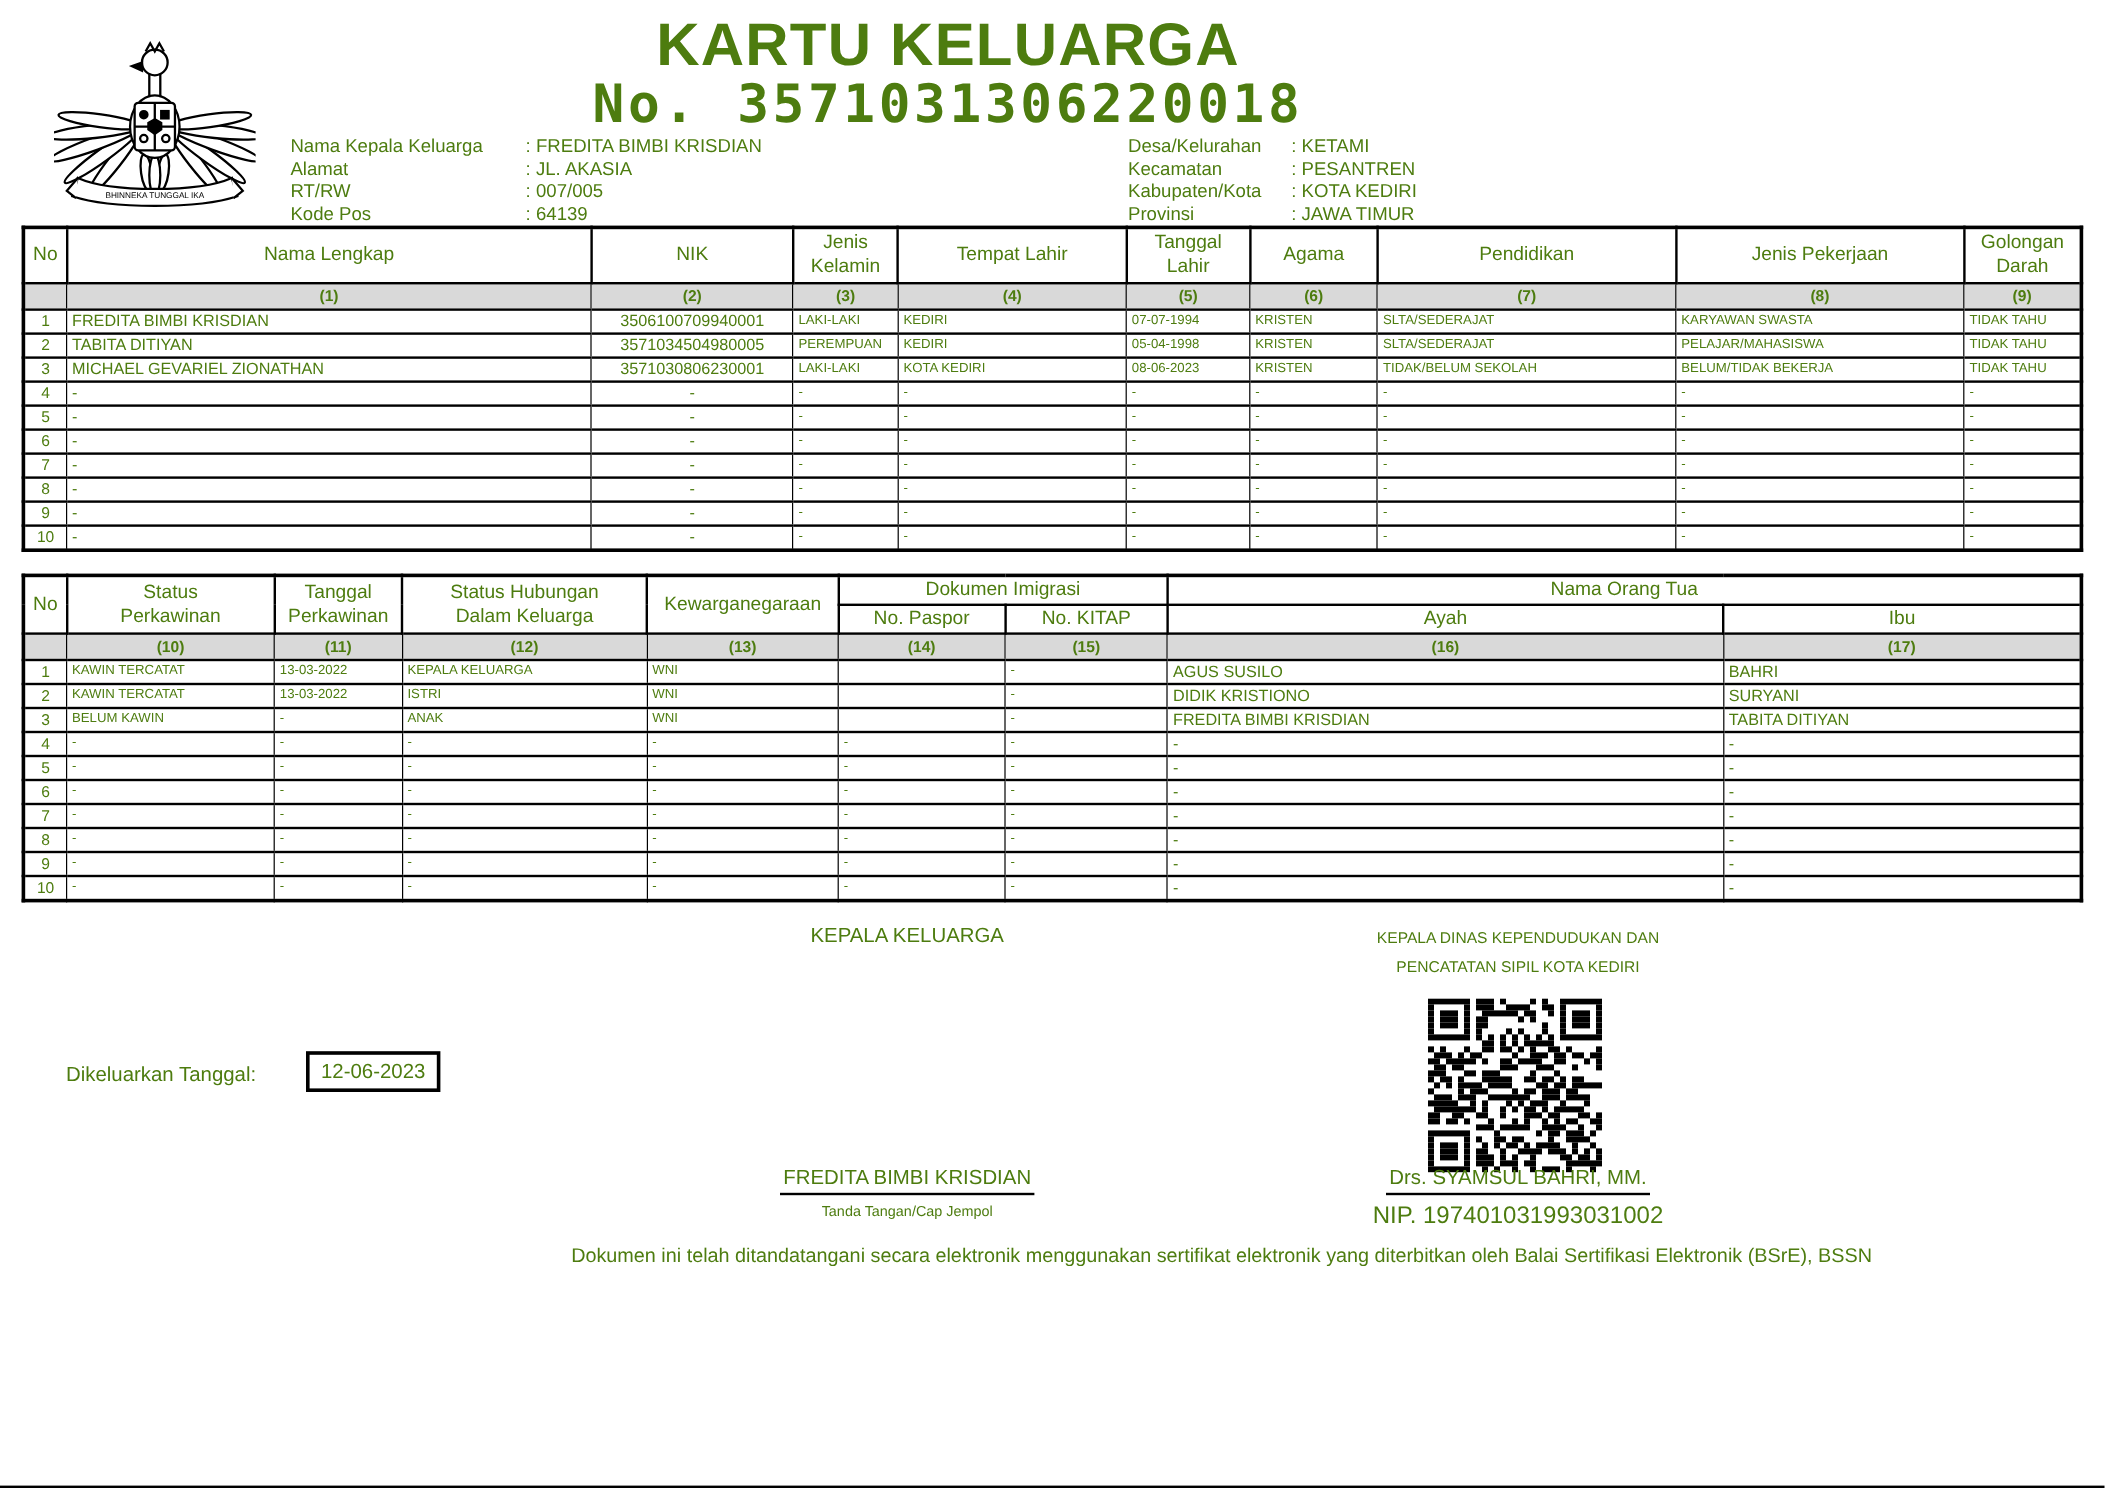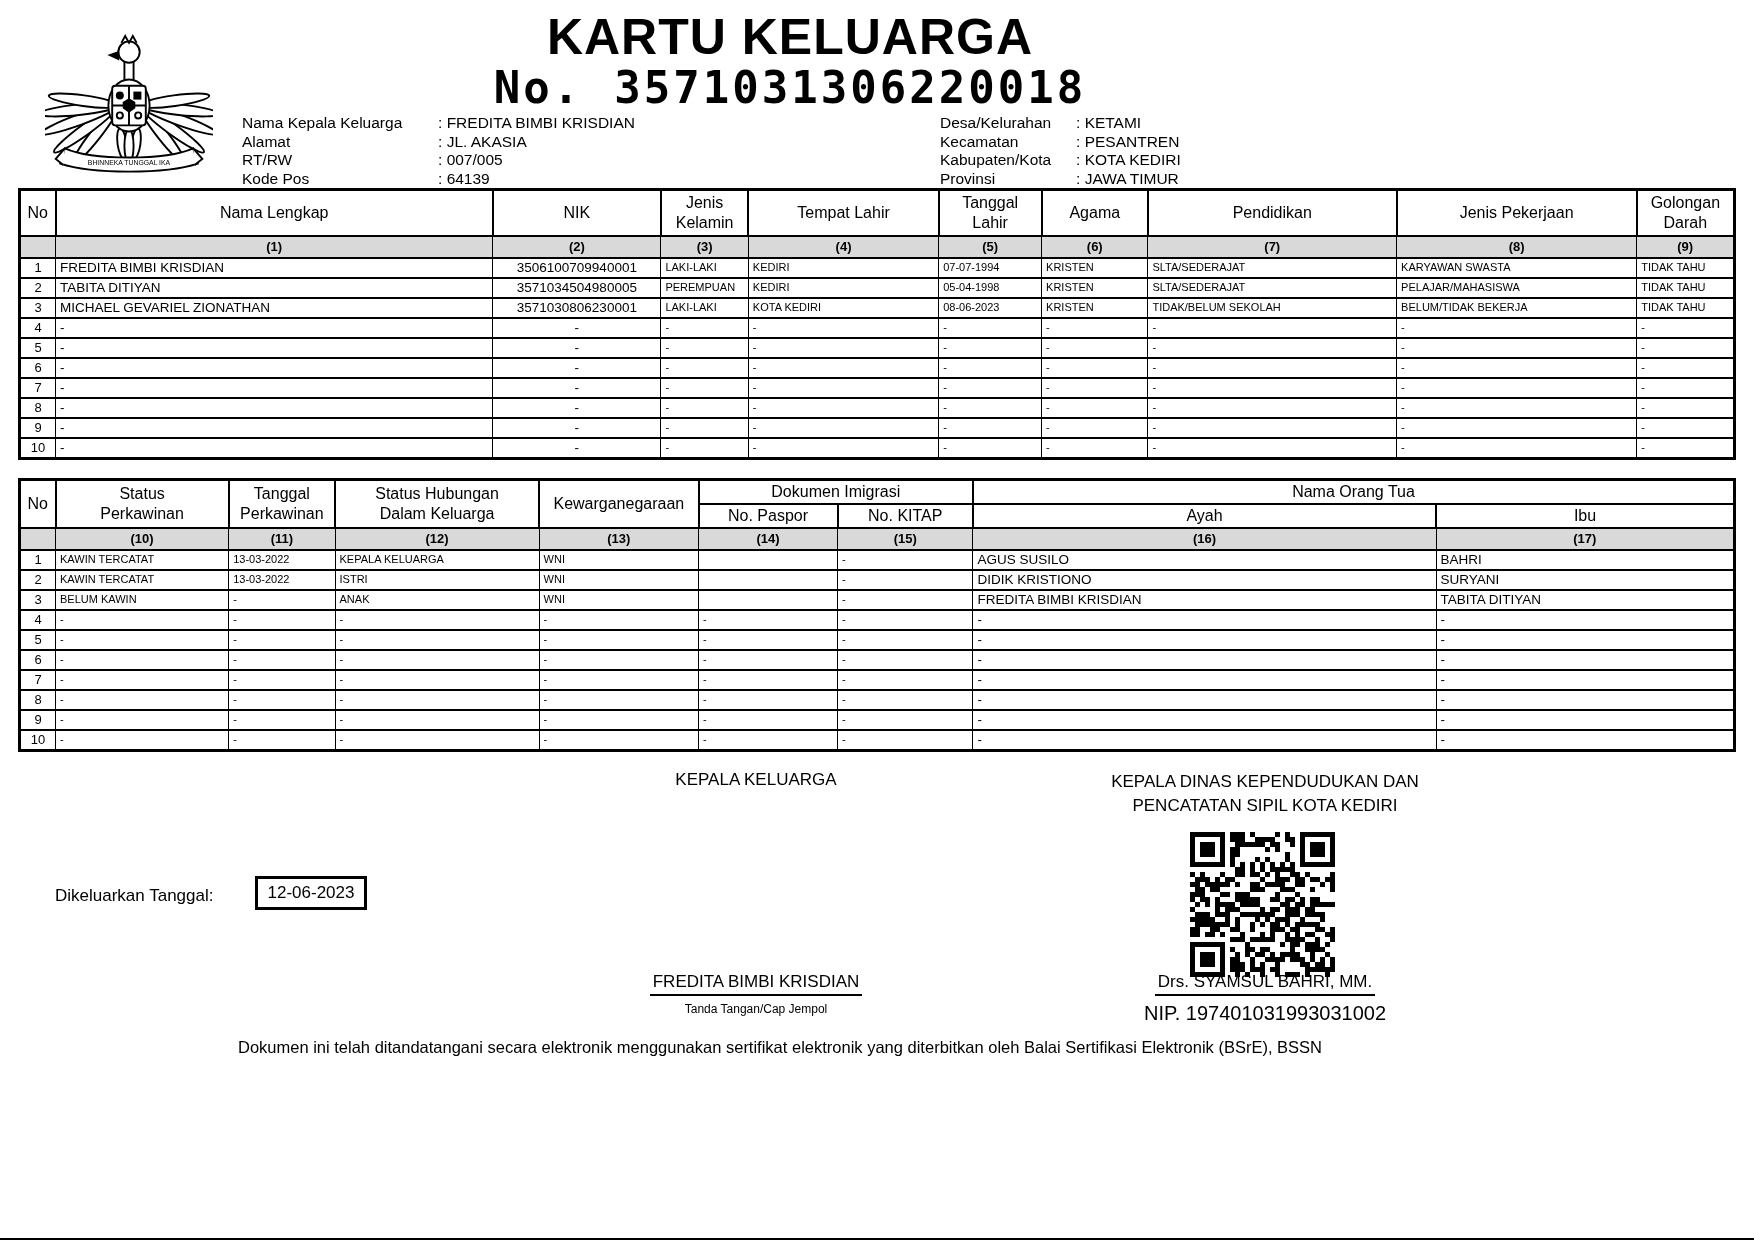--- a/index.html
+++ b/index.html
@@ -1,16 +1,16 @@
 <!DOCTYPE html>
 <html><head>
 <meta charset="utf-8">
 <style>
   html,body{margin:0;padding:0;background:#fff;}
-  .page{position:relative;width:1754px;height:1241px;background:#fff;color:#000000;
+  .page{position:relative;width:1754px;height:1241px;background:#fff;color:#4d7c0f;
         font-family:"Liberation Sans",sans-serif;overflow:hidden;}
 
   
   .emblem{position:absolute;left:45px;top:18px;width:168px;height:172px;}
   .emblem-caption{position:absolute;left:36px;top:190px;width:186px;text-align:center;
         font-weight:bold;font-size:15px;letter-spacing:.3px;}
   .doc-title{position:absolute;left:430px;top:8px;width:720px;text-align:center;
         font-size:50px;font-weight:bold;letter-spacing:1px;white-space:nowrap;}
   .doc-number{position:absolute;left:380px;top:62px;width:820px;text-align:center;
         font-family:"DejaVu Sans Mono",monospace;font-weight:bold;font-size:44px;
@@ -42,26 +42,26 @@
   .c-sm{font-size:11px;}
 
   
   .issued-label{position:absolute;left:55px;top:886px;font-size:17px;}
   .issued-box{position:absolute;left:255px;top:876px;width:106px;height:28px;border:3px solid #000;
         text-align:center;line-height:28px;font-size:17px;}
   .kk-title{position:absolute;left:556px;top:770px;width:400px;text-align:center;font-size:17px;}
   .kk-name{position:absolute;left:556px;top:972px;width:400px;text-align:center;font-size:17px;}
   .kk-caption{position:absolute;left:556px;top:1002px;width:400px;text-align:center;font-size:12px;}
   .dinas-title{position:absolute;left:1025px;top:770px;width:480px;text-align:center;
-        font-size:17px;line-height:24px;}
+        font-size:13px;line-height:24px;}
   .qr-box{position:absolute;left:1190px;top:832px;width:150px;height:150px;}
   .dinas-name{position:absolute;left:1025px;top:972px;width:480px;text-align:center;font-size:17px;}
   .dinas-nip{position:absolute;left:1025px;top:1002px;width:480px;text-align:center;font-size:20px;}
   .underlined{border-bottom:2px solid #000;padding:0 3px 3px 3px;}
-  .disclaimer{position:absolute;left:0;top:1038px;width:1560px;text-align:center;font-size:16.5px;}
+  .disclaimer{position:absolute;left:0;top:1038px;width:1560px;text-align:right;font-size:16.5px;}
   .bottom-line{position:absolute;left:0;bottom:1px;width:100%;border-top:2px solid #000;}
 </style>
 </head>
 <body>
 
 <div class="page">
 
   <div class="emblem">
     <svg viewBox="0 0 220 220" width="168" height="172">
       <g stroke="#000" fill="#fff" stroke-width="2.5">

